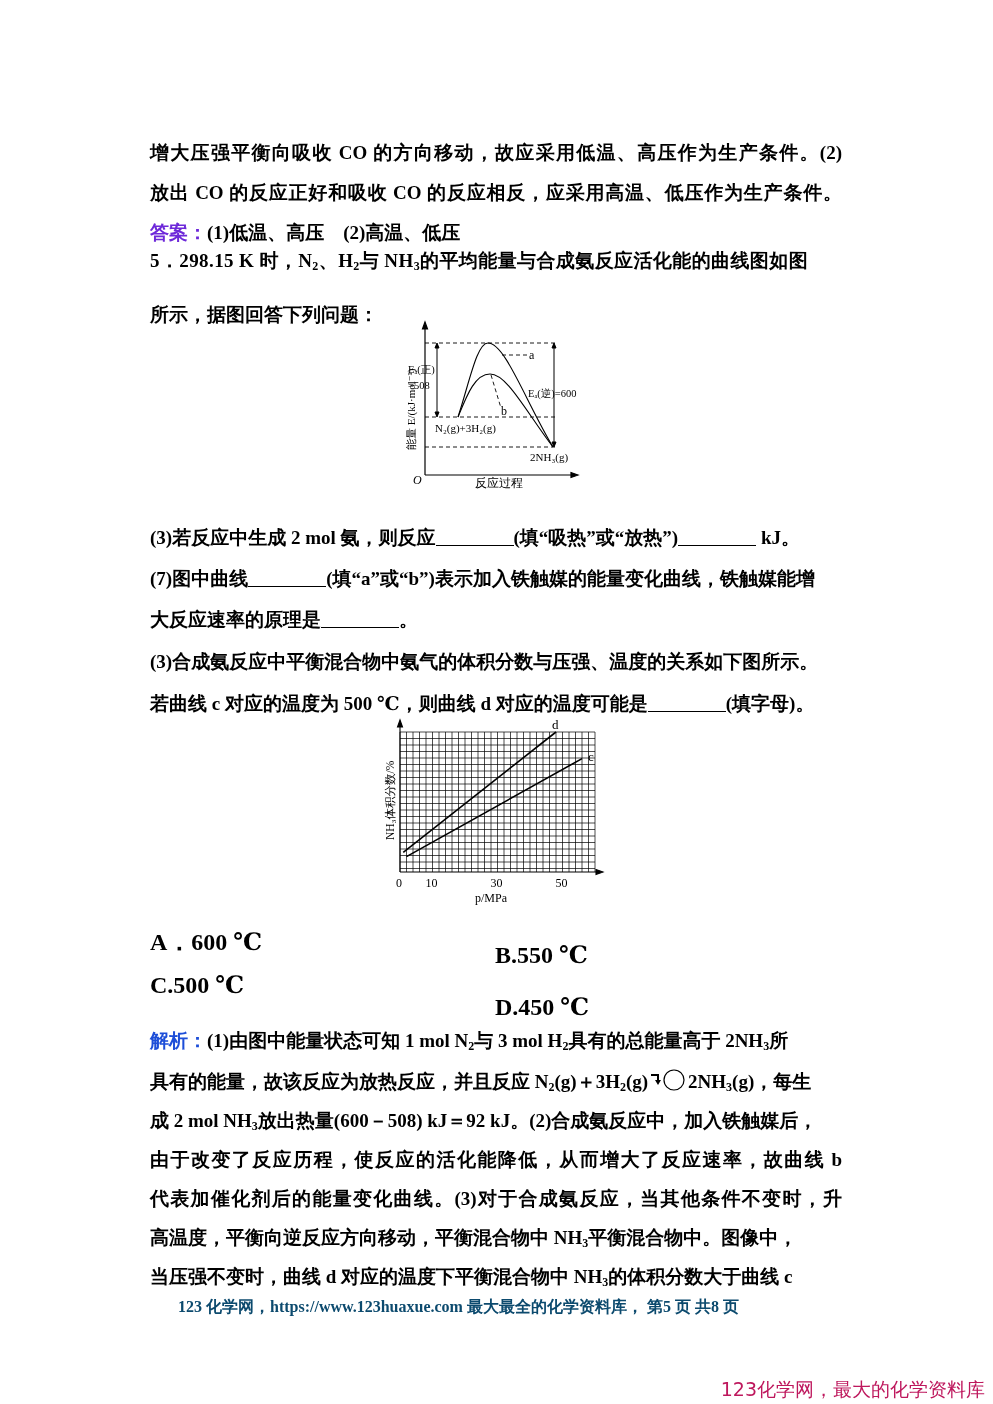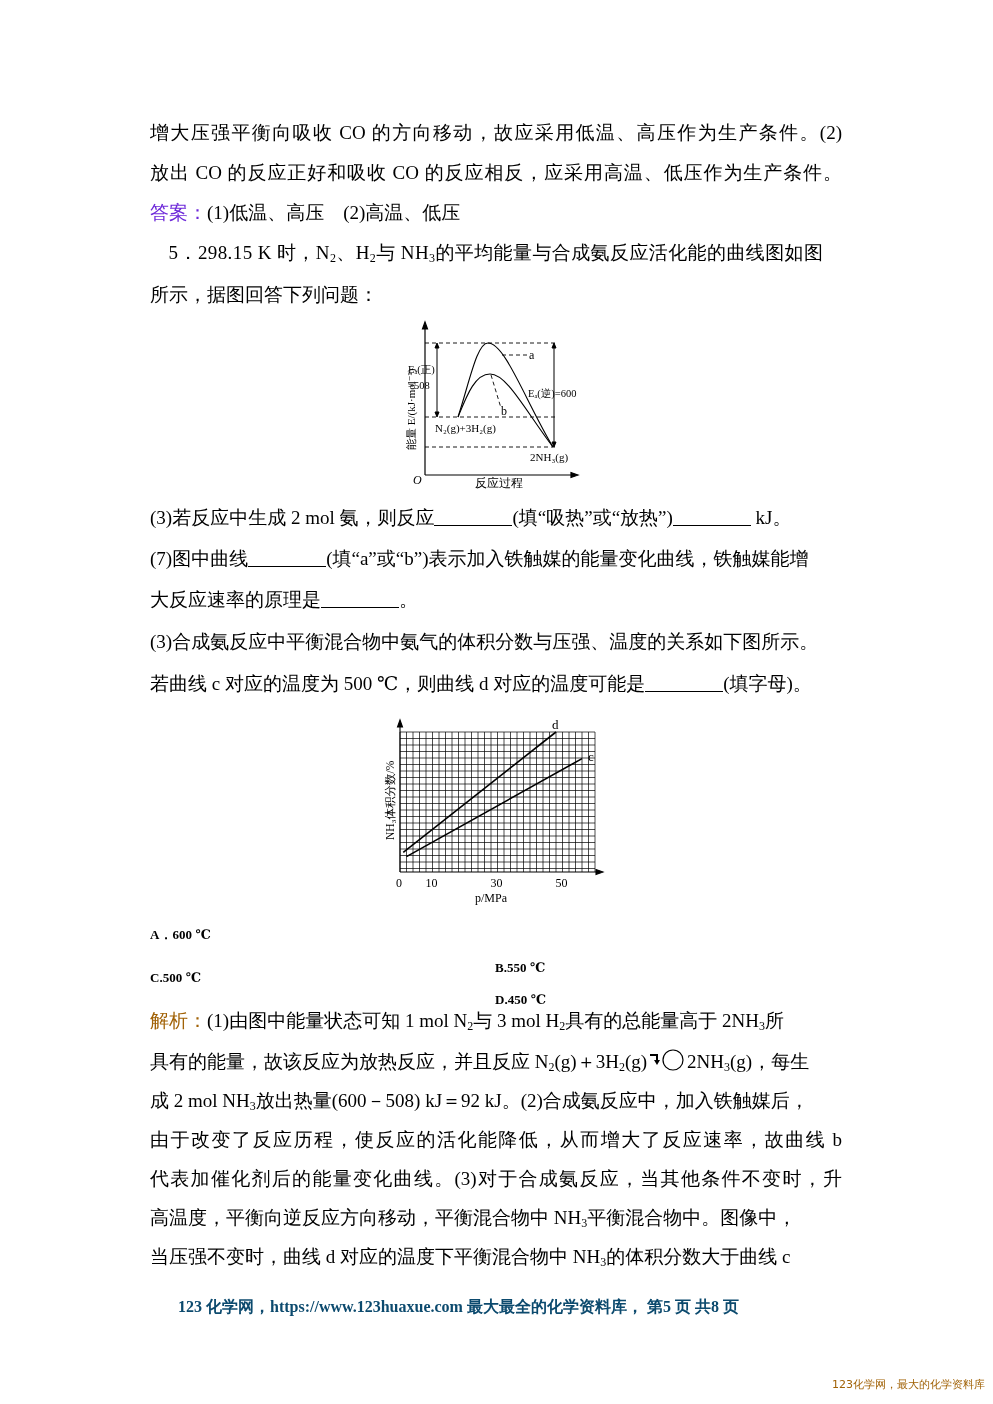--- a/index.html
+++ b/index.html
@@ -1,39 +1,39 @@
 <!DOCTYPE html>
 <html><head>
 <meta charset="utf-8">
 <style>
   html, body { margin: 0; padding: 0; background: #ffffff; }
   body { width: 993px; height: 1404px; position: relative; overflow: hidden;
          font-family: "Liberation Serif", "DejaVu Serif", serif; color: #000; }
-  .line { position: absolute; left: 150px; width: 692px; font-size: 19px; font-weight: normal;
-          line-height: 24px; white-space: nowrap; }
+  .line { position: absolute; left: 150px; width: 692px; font-size: 19px; font-weight: bold;
+          line-height: 24px; white-space: nowrap; margin-top: 20px; }
   .justify { text-align: justify; text-align-last: justify; }
   sub { font-size: 12px; vertical-align: -3px; line-height: 0; }
   .red { color: #6d28d9; }
-  .blue { color: #a16207; }
+  .blue { color: #1d4ed8; }
   .blank { display: inline-block; width: 78px; border-bottom: 1.5px solid #000; height: 16px; vertical-align: -2px; }
-  .opt { position: absolute; font-size: 13px; font-weight: bold; white-space: nowrap; }
+  .opt { position: absolute; font-size: 24px; font-weight: bold; white-space: nowrap; }
   .footer { position: absolute; left: 178px; top: 1297px; font-size: 16px; font-weight: bold; color: #0c4a6e; white-space: nowrap; }
-  .watermark { position: absolute; right: 8px; top: 1377px; font-size: 11px; color: #a16207; font-family: "DejaVu Sans", sans-serif; white-space: nowrap; }
+  .watermark { position: absolute; right: 8px; top: 1377px; font-size: 19px; color: #be185d; font-family: "DejaVu Sans", sans-serif; white-space: nowrap; }
   svg text { font-family: "Liberation Serif", "DejaVu Serif", serif; }
   .arrow-sym { display: inline-block; position: relative; width: 40px; height: 20px; vertical-align: -3px; }
 </style>
 </head>
 <body>
 
 <div class="line justify" style="top:121px;">增大压强平衡向吸收 CO 的方向移动，故应采用低温、高压作为生产条件。(2)</div>
 <div class="line justify" style="top:161px;">放出 CO 的反应正好和吸收 CO 的反应相反，应采用高温、低压作为生产条件。</div>
 <div class="line" style="top:201px;">
   <span class="red">答案：</span><span>(1)低温、高压　(2)高温、低压</span>
 </div>
-<div class="line" style="top:241px; letter-spacing:0.4px;text-align:center;">
+<div class="line" style="top:229px; letter-spacing:0.4px;">
   <span>5．298.15 K 时，N</span><sub>2</sub><span>、H</span><sub>2</sub><span>与 NH</span><sub>3</sub><span>的平均能量与合成氨反应活化能的曲线图如图</span>
 </div>
 <div class="line" style="top:283px;">所示，据图回答下列问题：</div>
 
 <svg style="position:absolute; left:395px; top:320px;" width="210" height="175" viewBox="0 0 210 175">
   <g stroke="#000" stroke-width="1.2" fill="none">
     <line x1="30" y1="155" x2="30" y2="5"></line>
     <polygon points="30,2 27.5,9 32.5,9" fill="#000"></polygon>
     <line x1="30" y1="155" x2="180" y2="155"></line>
     <polygon points="183,155 176,152.5 176,157.5" fill="#000"></polygon>
@@ -153,21 +153,21 @@
       <text x="115.5" y="177" font-size="12">30</text>
       <text x="180.5" y="177" font-size="12">50</text>
     </g>
   <text x="177" y="19" font-size="13">d</text>
   <text x="213" y="51" font-size="13">c</text>
   <text x="100" y="192" font-size="12">p/MPa</text>
   <text transform="translate(19,130) rotate(-90)" font-size="11.5">NH₃体积分数/%</text>
 </svg>
 
 <div class="opt" style="left:150px; top:926px;">A．600 ℃</div>
-<div class="opt" style="left:495px; top:960px;text-align:right;">B.550 ℃</div>
+<div class="opt" style="left:495px; top:940px;text-align:right;">B.550 ℃</div>
 <div class="opt" style="left:150px; top:970px;">C.500 ℃</div>
 <div class="opt" style="left:495px; top:970px;margin-top:22px;">D.450 ℃</div>
 
 <div class="line" style="top:1009px;">
   <span class="blue">解析：</span><span>(1)由图中能量状态可知 1 mol N</span><sub>2</sub><span>与 3 mol H</span><sub>2</sub><span>具有的总能量高于 2NH</span><sub>3</sub><span>所</span>
 </div>
 <div class="line" style="top:1049px;">
   <span>具有的能量，故该反应为放热反应，并且反应 N</span><sub>2</sub><span>(g)＋3H</span><sub>2</sub><span>(g)</span><span class="arrow-sym"><svg width="40" height="22" viewBox="0 0 40 22">
         <path d="M3,6 H10 V12" stroke="#000" stroke-width="2" fill="none"></path>
         <polygon points="7,11 13,11 10,16" fill="#000"></polygon>

